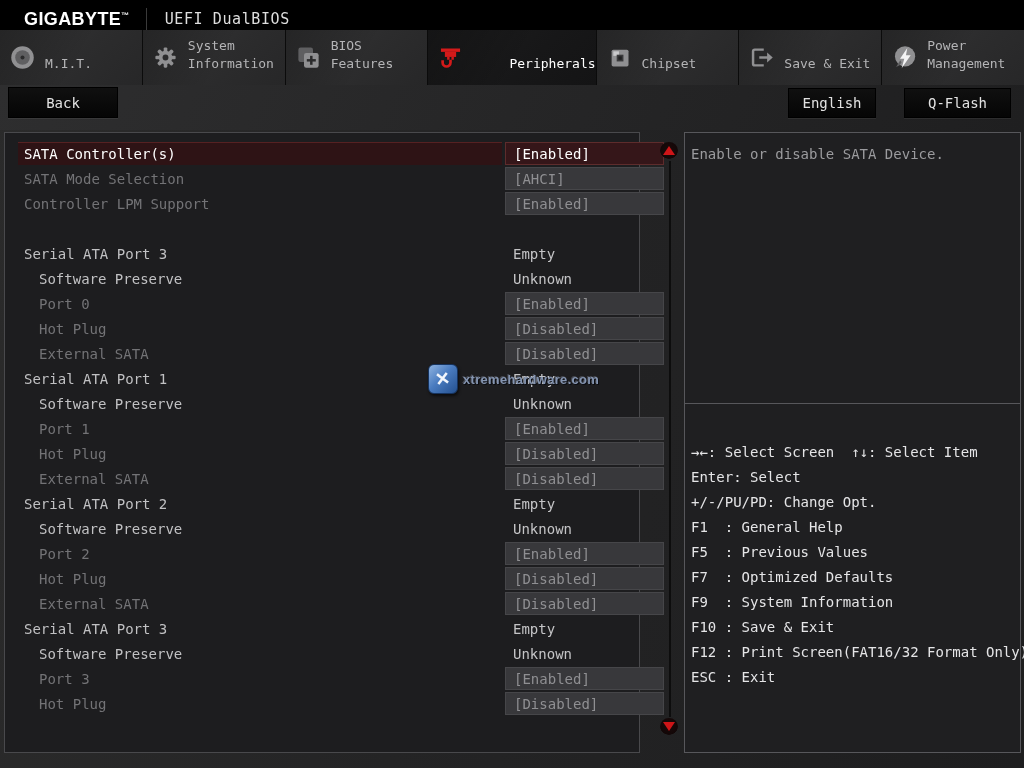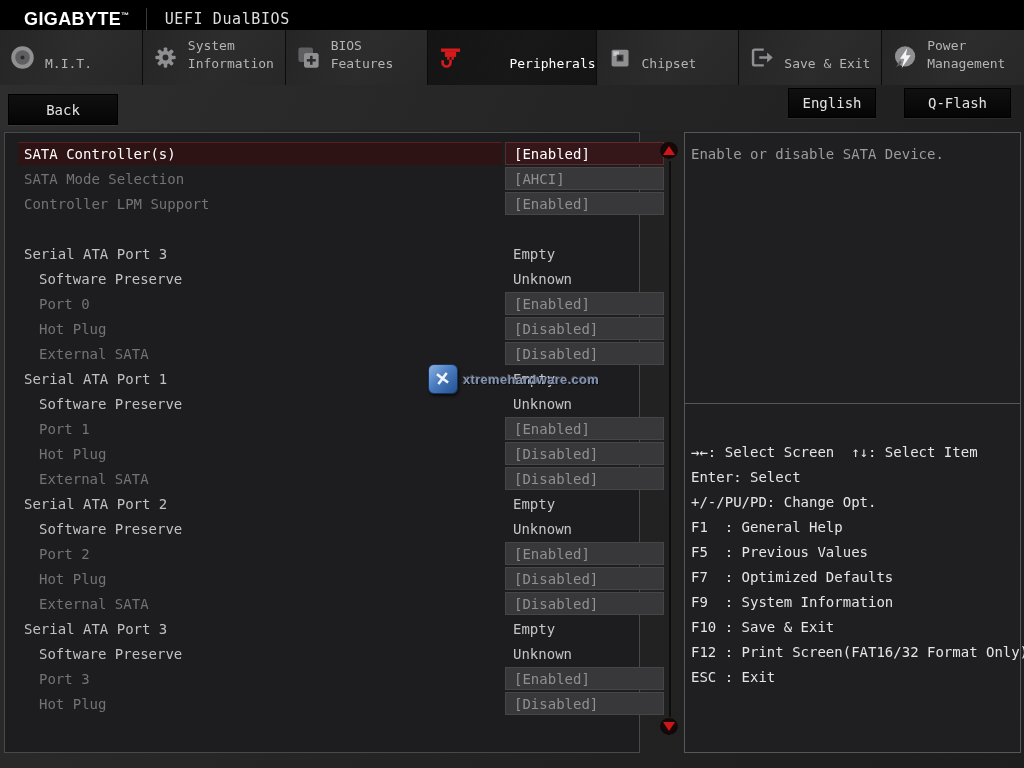--- a/index.html
+++ b/index.html
@@ -32,21 +32,21 @@
                  padding-bottom:6px; font-size:13px; line-height:18px; color:#b4b4b6; z-index:1;
                  white-space:nowrap; }
   .tab.selected .tlabel { color:#fff; }
 
   
   .subbar { position:absolute; left:0; top:85px; width:1024px; height:45px;
             background:linear-gradient(115deg,#2e2e2f 0%,#262627 50%,#1f1f20 100%); }
   .btn { position:absolute; background:linear-gradient(#101010,#050505); color:#e2e2e2;
          font-size:14px; display:flex; align-items:center; justify-content:center;
          border:1px solid #000; box-shadow:0 1px 0 rgba(255,255,255,.06); cursor:pointer; }
-  .btn-back   { left:8px;   top:2px; width:110px; height:31px;margin-top:7px; }
+  .btn-back   { left:8px;   top:2px; width:110px; height:31px; }
   .btn-lang   { left:788px; top:3px; width:88px;  height:30px; }
   .btn-qflash { left:904px; top:3px; width:107px; height:30px; }
 
   
   .panel { position:absolute; left:4px; top:132px; width:636px; height:621px;
            background:#1d1d1f; border:1px solid #49494c; }
   .rows { position:absolute; left:0; top:0; right:0; padding-top:8px; }
   .row { position:relative; height:25px; }
   .row-label { position:absolute; left:13px; top:1px; height:23px; width:484px;
                display:flex; align-items:center; padding-left:6px;

